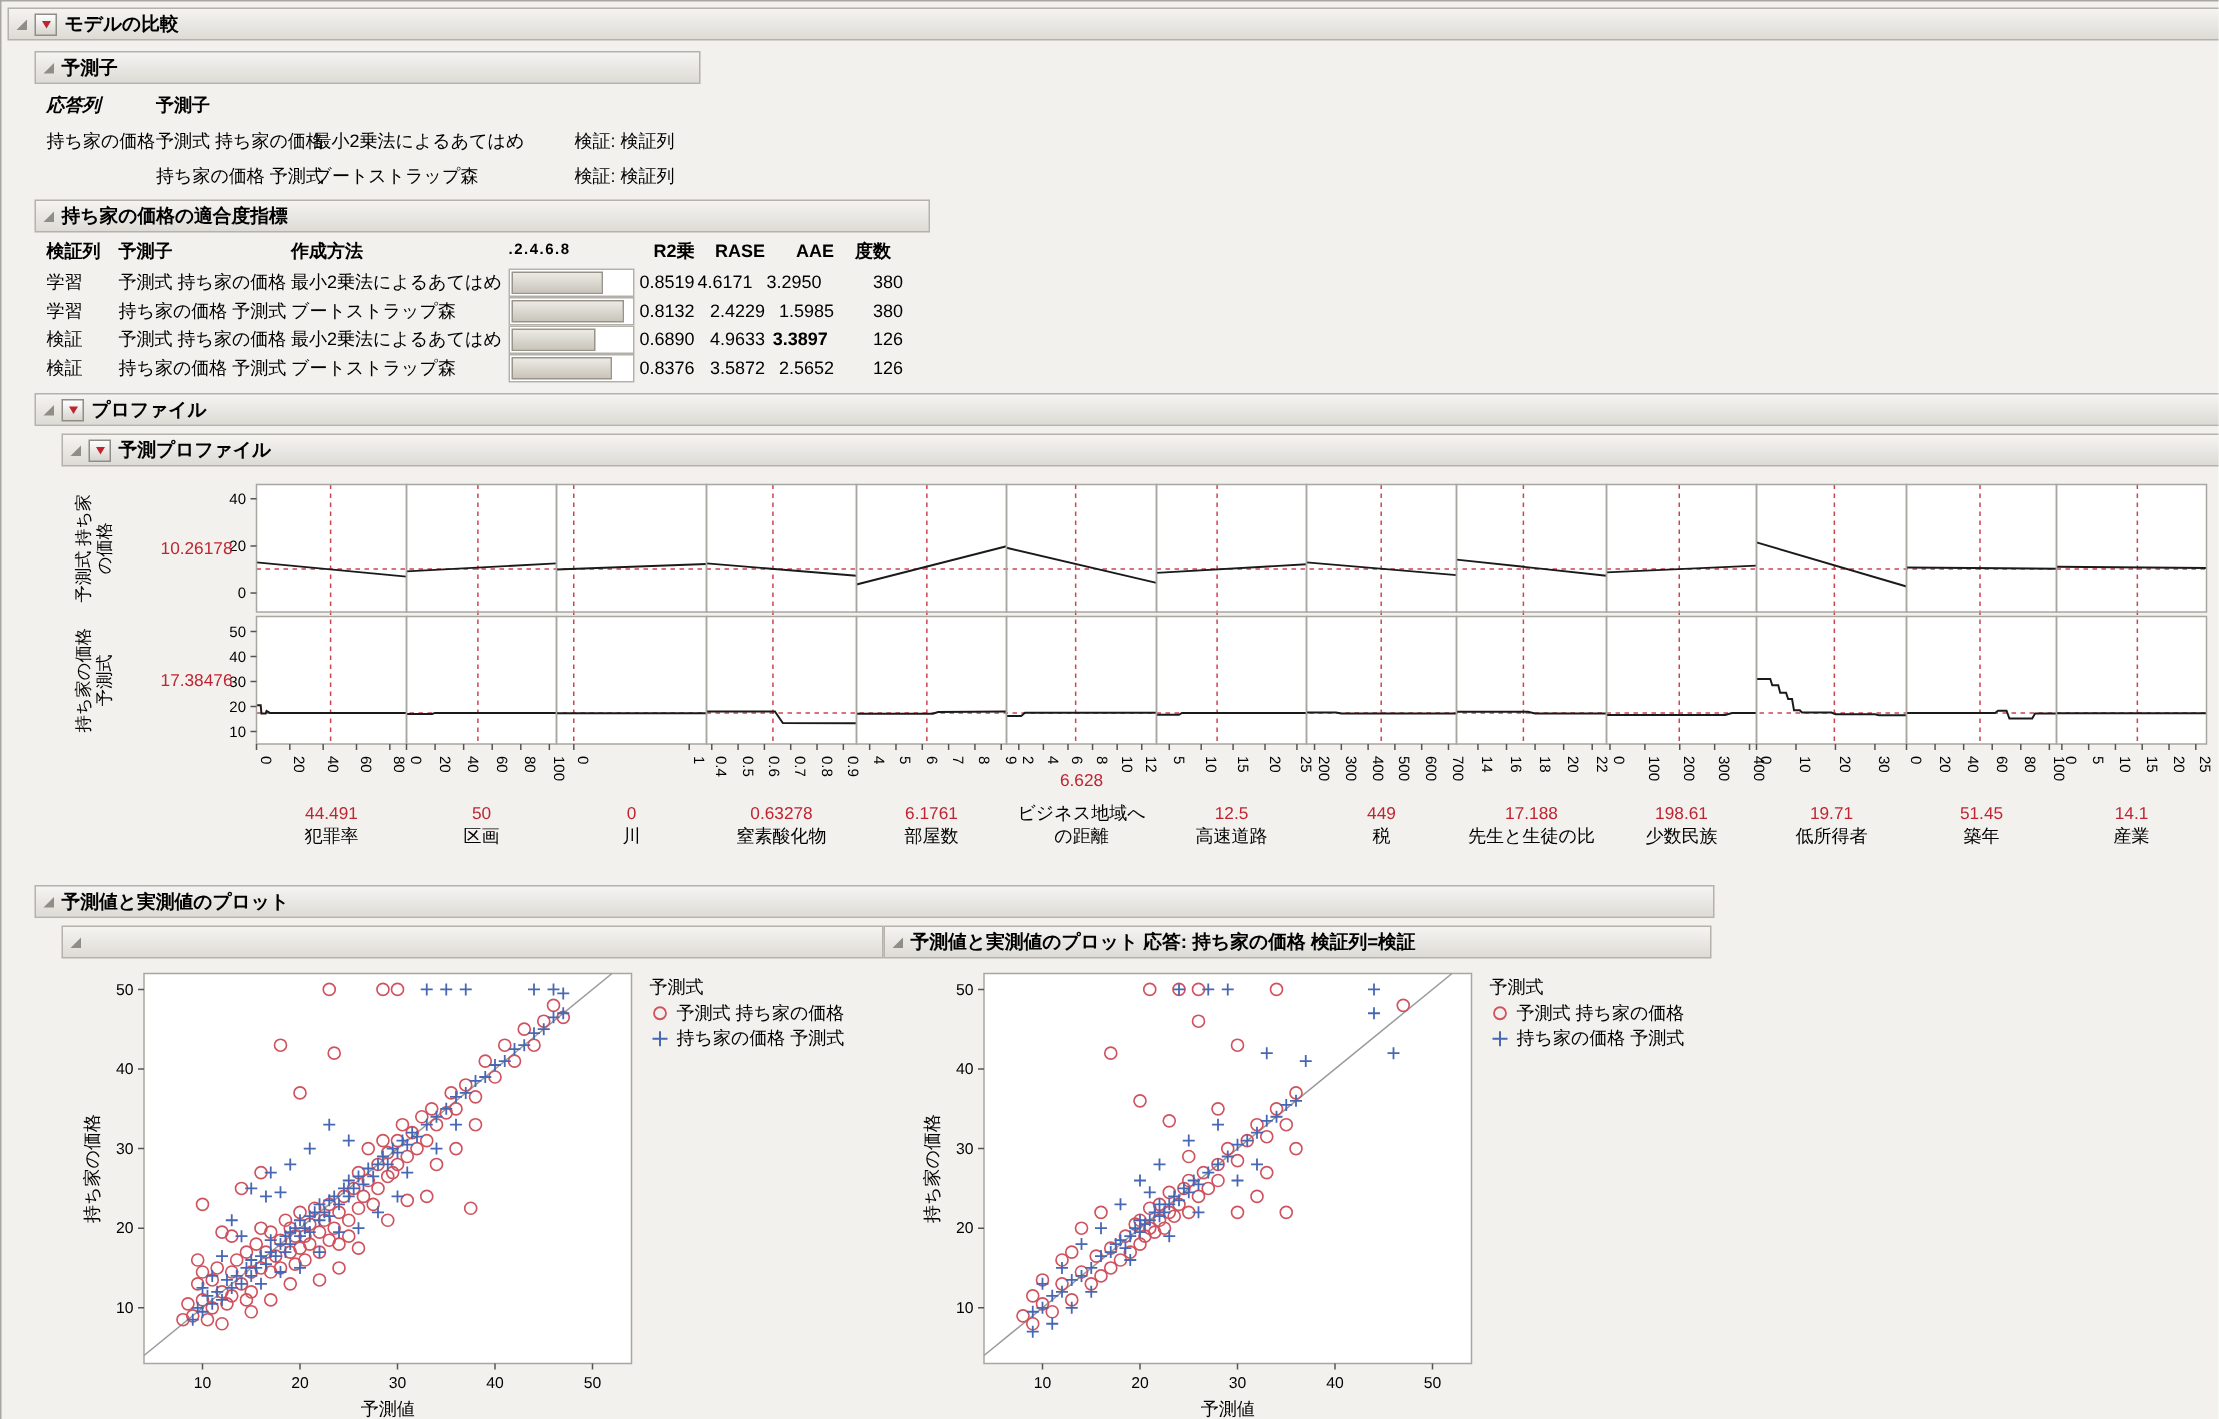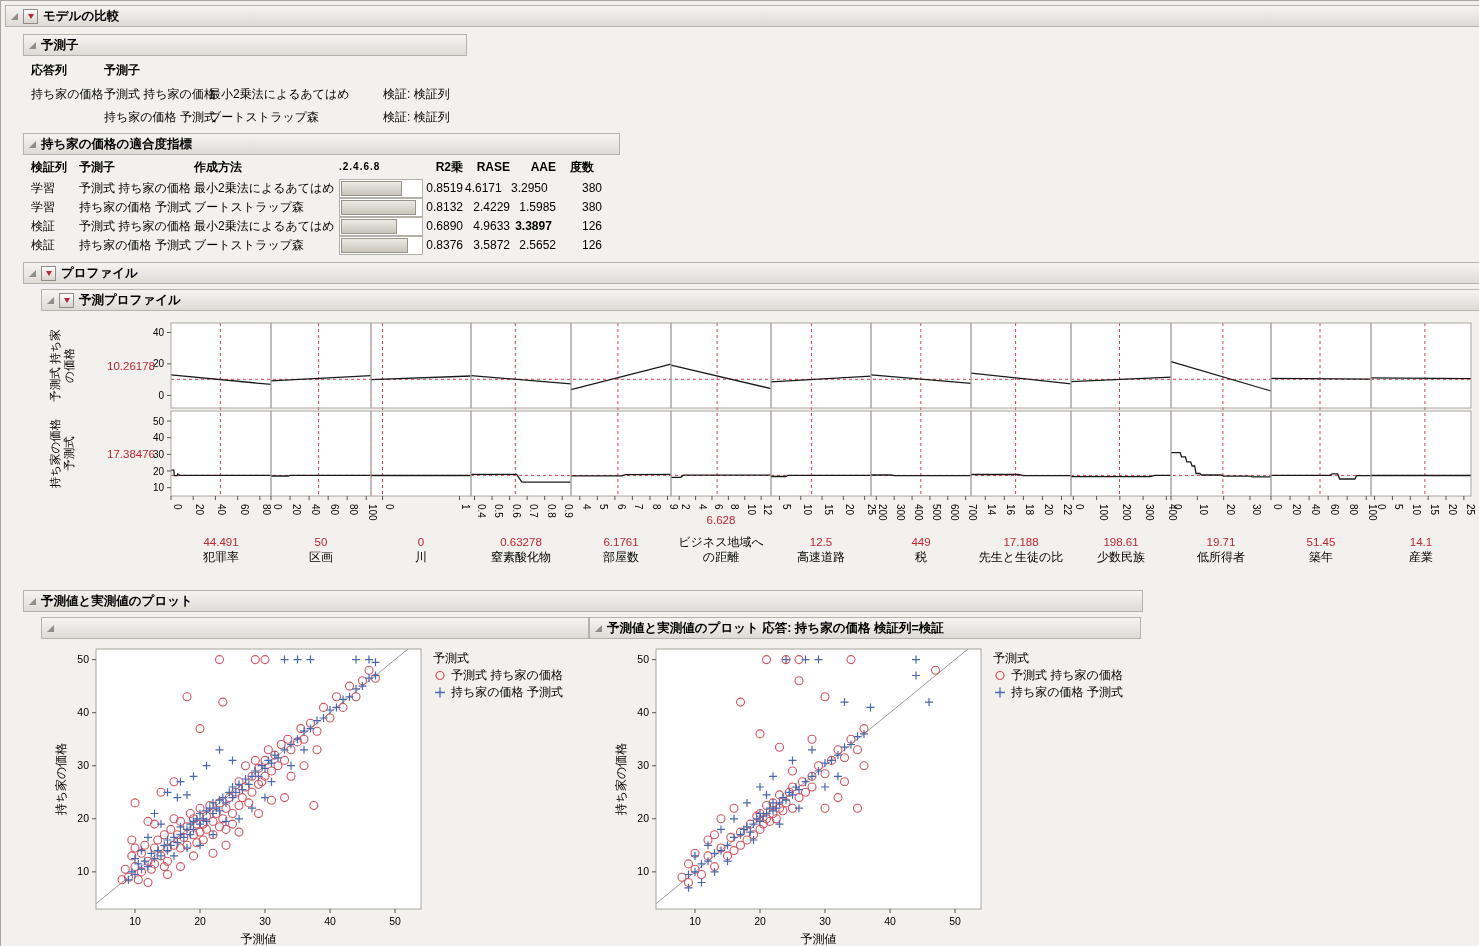--- a/index.html
+++ b/index.html
@@ -34,21 +34,21 @@
     <span class="disc"></span>
     <span class="redtri"></span>
     <span class="band-label">モデルの比較</span>
   </div>
 
   <div class="band" style="left:22px;top:33px;width:432px;">
     <span class="disc"></span>
     <span class="band-label">予測子</span>
   </div>
 
-  <div class="txt b" style="left:30px;top:61px;">応答列</div>
+  <div class="txt b" style="left:30px;top:61px;font-style:italic;">応答列</div>
   <div class="txt b" style="left:103px;top:61px;">予測子</div>
   <div class="txt" style="left:30px;top:85px;">持ち家の価格</div>
   <div class="txt" style="left:103px;top:85px;">予測式 持ち家の価格</div>
   <div class="txt" style="left:208px;top:85px;">最小2乗法によるあてはめ</div>
   <div class="txt" style="left:382px;top:85px;">検証: 検証列</div>
   <div class="txt" style="left:103px;top:108px;">持ち家の価格 予測式</div>
   <div class="txt" style="left:208px;top:108px;">ブートストラップ森</div>
   <div class="txt" style="left:382px;top:108px;">検証: 検証列</div>
 
   <div class="band" style="left:22px;top:132px;width:585px;">

